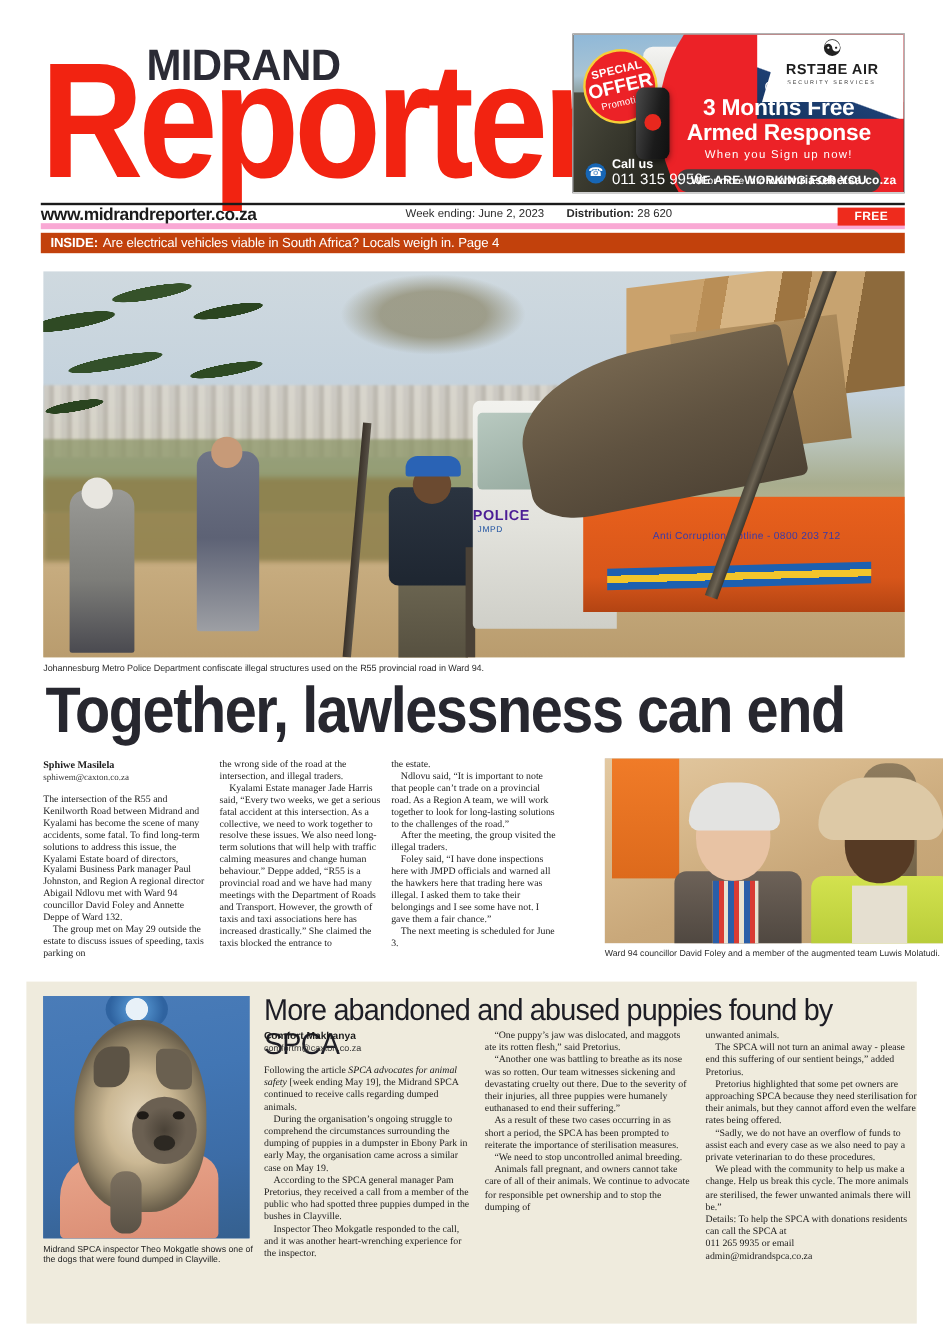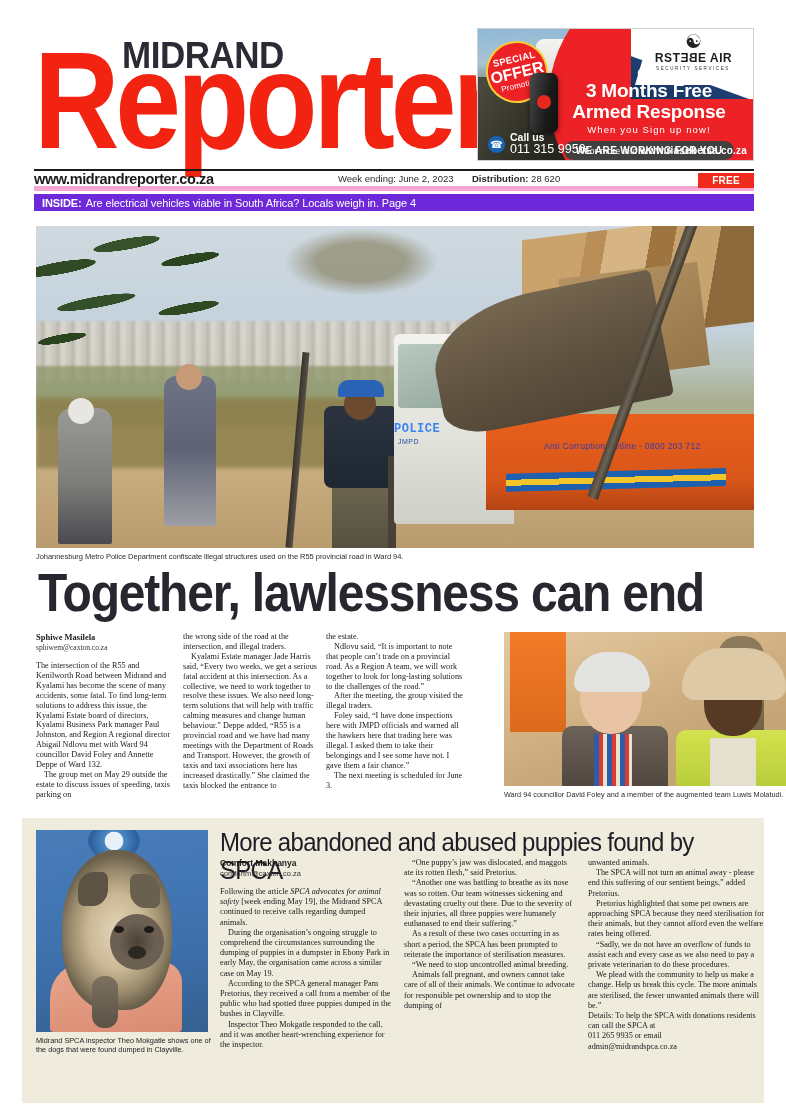--- a/index.html
+++ b/index.html
@@ -130,21 +130,21 @@
   .info-url { font-size: 14.5px; font-weight: bold; color: #1b1b1b; letter-spacing: -0.4px; }
   .info-week { position: absolute; left: 304px; font-size: 9.5px; color: #2a2a2a; }
   .info-dist { position: absolute; left: 438px; font-size: 9.5px; color: #2a2a2a; }
   .info-dist b { font-weight: bold; }
   .info-free {
     position: absolute; right: 0; top: 2px; background: #ee2b1d; color: #fff;
     font-size: 10px; font-weight: bold; padding: 2px 14px; letter-spacing: .3px;
   }
   .insidebar {
     position: absolute; left: 34px; top: 194px; width: 720px; height: 17px;
-    background: #6d28d9; color: #fff; display: flex; align-items: center;
+    background: #c2410c; color: #fff; display: flex; align-items: center;
     padding-left: 8px; font-size: 11px; letter-spacing: -0.1px;
   }
   .insidebar b { font-weight: bold; margin-right: 4px; }
 
   
   .mainphoto {
     position: absolute; left: 36px; top: 226px; width: 718px; height: 322px;
     overflow: hidden;
   }
   .mp-sky { position:absolute; inset:0; background: linear-gradient(180deg,#cfd9df 0%, #c4d2dd 32%, #b9c4bb 44%, #a8ad8e 55%, #c8bb92 70%, #d8c79c 100%); }
@@ -169,21 +169,21 @@
     background: radial-gradient(ellipse 110px 48px at 115px 40px, rgba(120,110,70,.55) 40%, transparent 70%); }
   .mp-truck {
     position:absolute; right:0; top:0; width:360px; height:322px;
   }
   .mp-truck-cab { position:absolute; left:0; top:108px; width:120px; height:190px; background: linear-gradient(180deg,#f2f2ee,#e2e2dc 55%, #cfcfc8); border-radius:6px 0 0 4px; }
   .mp-truck-win { position:absolute; left:4px; top:118px; width:88px; height:64px; background: linear-gradient(160deg,#b8c9c0,#93a79c); border-radius:4px; }
   .mp-truck-bed { position:absolute; left:92px; top:188px; width:268px; height:96px; background: linear-gradient(180deg,#e8601c,#d8561a 70%, #b34413); }
   .mp-stripes { position:absolute; left:112px; top:245px; width:220px; height:18px;
      background: linear-gradient(180deg,#1d60b0 0 6px,#f2c52a 6px 12px,#1d60b0 12px 18px); transform: skewY(-1.5deg); }
   .mp-hotline { position:absolute; left:150px; top:215px; font-size:8.5px; color:#3a3aa8; letter-spacing:.3px; font-family:"Liberation Sans",sans-serif; }
-  .mp-police { position:absolute; left:0px; top:196px; color:#3b82f6; font-size:12px; font-weight:bold; letter-spacing:.5px;font-family:Liberation Mono, monospace; }
+  .mp-police { position:absolute; left:0px; top:196px; color:#4c1d95; font-size:12px; font-weight:bold; letter-spacing:.5px; }
   .mp-jmpd { position:absolute; left:4px; top:212px; color:#1b4fa0; font-size:7px; letter-spacing:.5px; }
   .mp-lightbar { position:absolute; left:104px; top:156px; width:130px; height:11px; background: repeating-linear-gradient(90deg,#2860b8 0 16px,#dcdcd6 16px 22px); border-radius:3px; }
   .mp-debris {
     position:absolute; left:128px; top:0px; width:232px; height:110px;
     background:
       linear-gradient(100deg, #caa26c 0 26%, #b98e56 26% 34%, #d6b483 34% 52%, #9e7541 52% 62%, #c7a370 62% 80%, #8d6a3c 80% 100%);
     transform: skewY(-7deg);
   }
   .mp-board {
     position:absolute; left:40px; top:64px; width:230px; height:128px;

